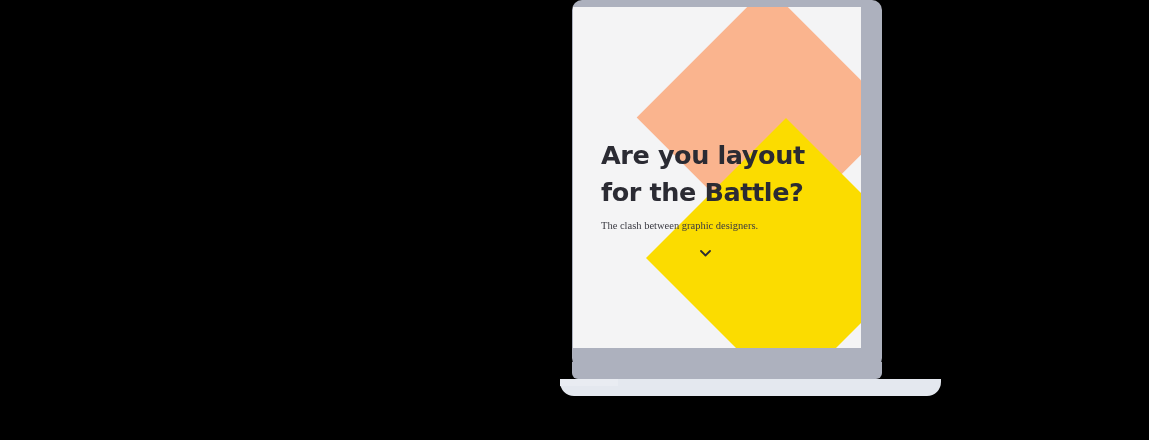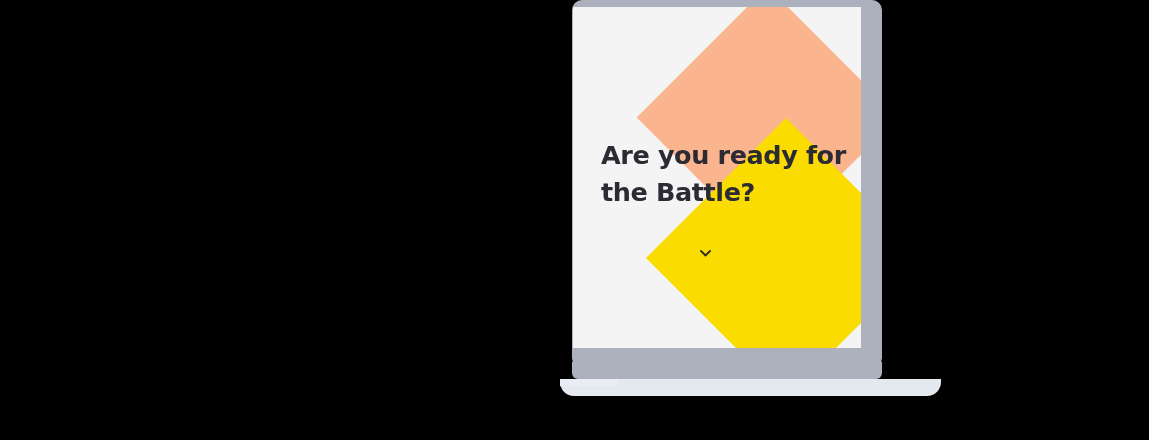--- a/index.html
+++ b/index.html
@@ -212,21 +212,22 @@
       <div class="camera-dot"></div>
     </div>
 
     <div class="viewport">
 
       <div class="shape shape-peach"></div>
       <div class="shape shape-red"></div>
       <div class="shape shape-yellow"></div>
 
       <div class="hero">
-        <h1 class="hero-title">Are you ready for the Battle?</h1>
+        <h1 class="hero-title">Are you layout for the Battle?</h1>
+        <p class="hero-subtitle">The clash between graphic designers.</p>
 
       </div>
 
       <div class="scroll-chevron">
         <span>
           <svg width="11" height="7" viewBox="0 0 11 7" xmlns="http://www.w3.org/2000/svg">
             <path d="M1 1 L5.5 5.5 L10 1" stroke="#2b2b33" stroke-width="1.8" fill="none" stroke-linecap="round" stroke-linejoin="round"></path>
           </svg>
         </span>
       </div>

